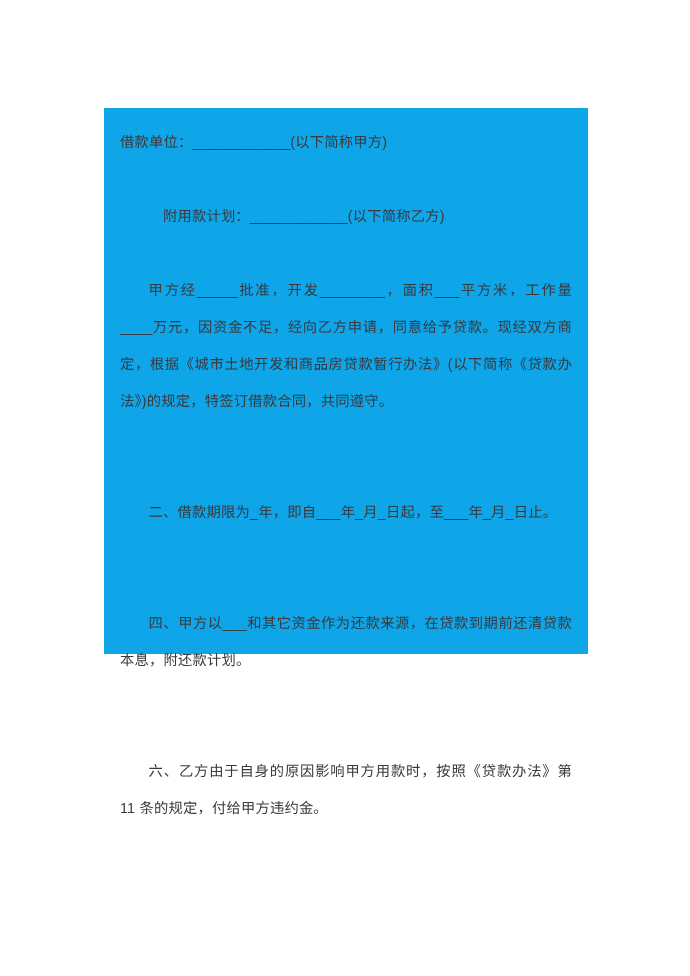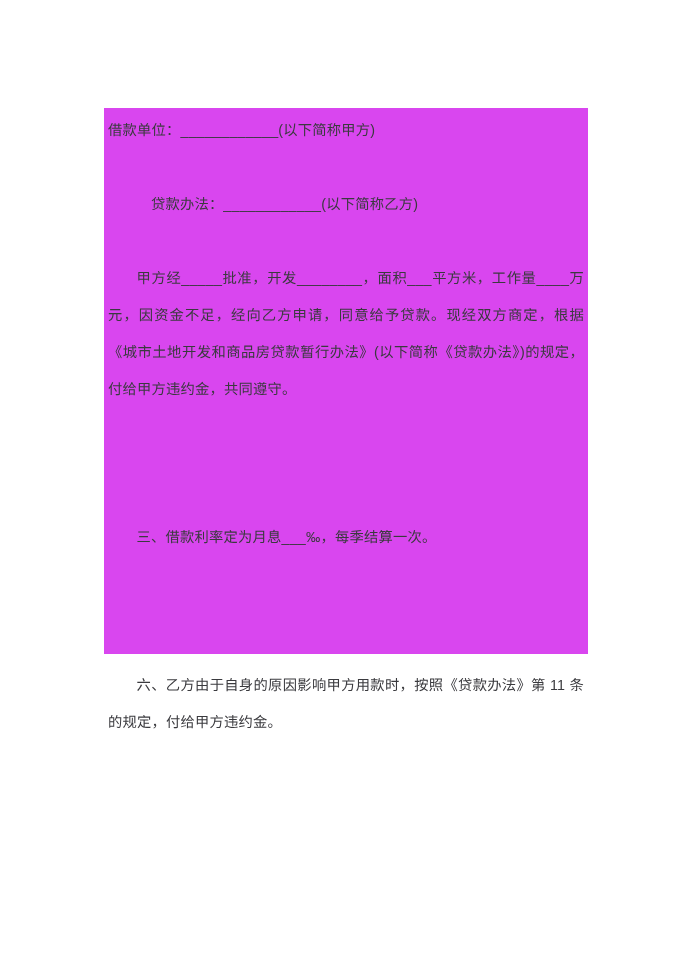--- a/index.html
+++ b/index.html
@@ -16,23 +16,23 @@
     position: relative;
   }
 
   
   #doc-panel {
     position: absolute;
     left: 104px;
     top: 108px;
     width: 484px;
     height: 546px;
-    background: #d946ef;
+    background: #0ea5e9;
     box-sizing: border-box;
-    padding: 4px;
+    padding: 16px;
   }
 
   .doc-body {
     font-size: 14.3px;
     line-height: 37px;
     color: #3a3a3e;
     text-align: justify;
     text-justify: inter-ideograph;
     letter-spacing: 0.2px;
   }
@@ -61,38 +61,39 @@
 </head>
 <body>
 
 <div id="doc-panel">
   <div class="doc-body">
 
     <p class="para flush">借款单位：____________(以下简称甲方)</p>
 
     <div class="blank-line"></div>
 
-    <p class="para indent-deep">贷款办法：____________(以下简称乙方)</p>
+    <p class="para indent-deep">附用款计划：____________(以下简称乙方)</p>
 
     <div class="blank-line"></div>
 
-    <p class="para indent">甲方经_____批准，开发________，面积___平方米，工作量____万元，因资金不足，经向乙方申请，同意给予贷款。现经双方商定，根据《城市土地开发和商品房贷款暂行办法》(以下简称《贷款办法》)的规定，付给甲方违约金，共同遵守。</p>
+    <p class="para indent">甲方经_____批准，开发________，面积___平方米，工作量____万元，因资金不足，经向乙方申请，同意给予贷款。现经双方商定，根据《城市土地开发和商品房贷款暂行办法》(以下简称《贷款办法》)的规定，特签订借款合同，共同遵守。</p>
 
     <div class="blank-line"></div>
 
 
     <div class="blank-line"></div>
 
+    <p class="para indent">二、借款期限为_年，即自___年_月_日起，至___年_月_日止。</p>
 
     <div class="blank-line"></div>
 
-    <p class="para indent">三、借款利率定为月息___‰，每季结算一次。</p>
 
     <div class="blank-line"></div>
 
+    <p class="para indent">四、甲方以___和其它资金作为还款来源，在贷款到期前还清贷款本息，附还款计划。</p>
 
     <div class="blank-line"></div>
 
 
     <div class="blank-line"></div>
 
     <p class="para indent">六、乙方由于自身的原因影响甲方用款时，按照《贷款办法》第 11 条的规定，付给甲方违约金。</p>
 
   </div>
 </div>

